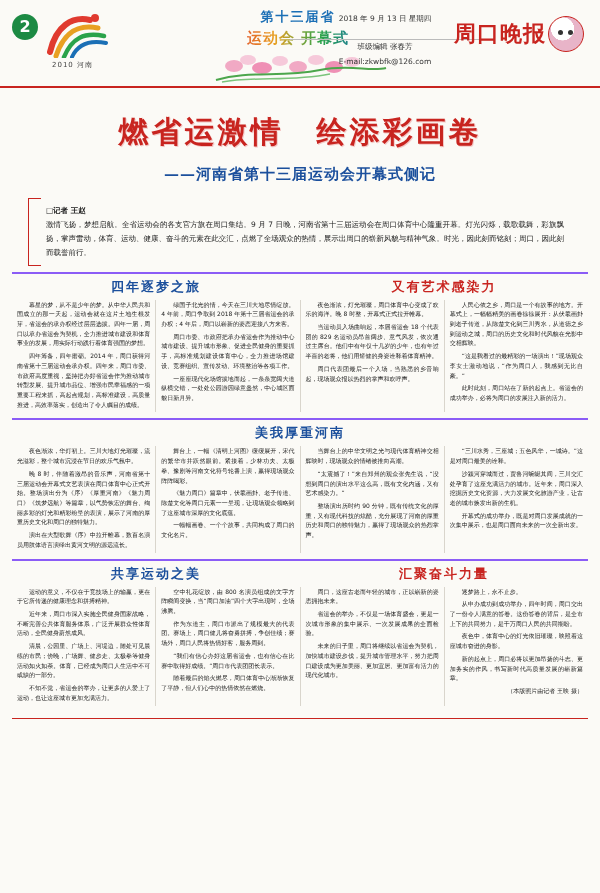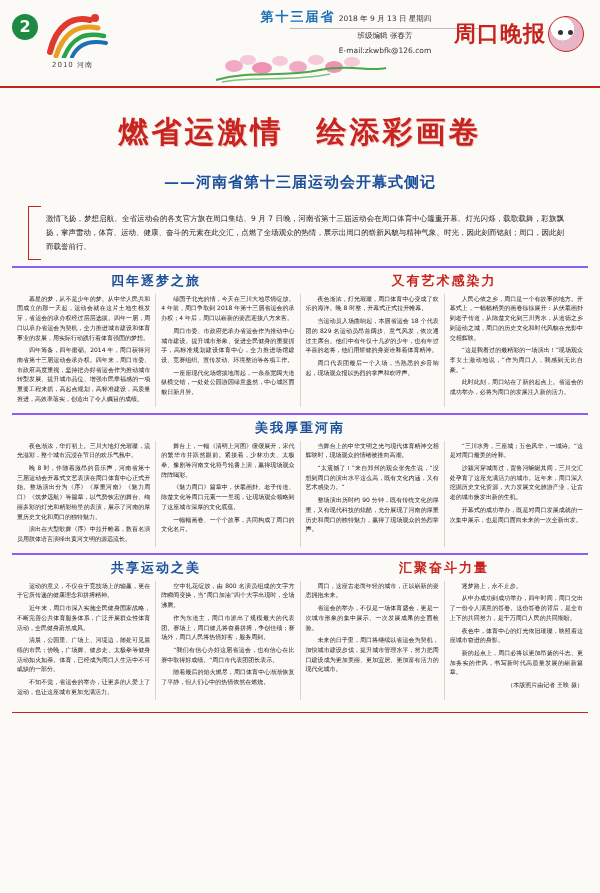--- a/index.html
+++ b/index.html
@@ -57,21 +57,21 @@
     letter-spacing:1px;
   }
   .flowers{
     position:absolute;left:210px;top:40px;width:180px;height:44px;
   }
   .info-box{
     position:absolute;right:120px;top:12px;
     width:190px;text-align:center;
     font-size:7.5px;color:#333;line-height:1.9;
   }
-  .info-box .row1{border-bottom:1px solid #bbb;padding-bottom:2px;}
+  .info-box .row1{border-bottom:1px solid #bbb;padding-bottom:13px;}
   .paper-name{
     position:absolute;right:16px;top:16px;
     display:flex;align-items:center;gap:2px;
   }
   .paper-name .zh{
     font-size:22px;font-weight:bold;color:#c8241f;
     font-family:"DejaVu Serif","Liberation Serif",serif;
     letter-spacing:1px;
   }
   .mascot{
@@ -91,21 +91,21 @@
     text-align:center;
     padding:24px 0 4px 0;
   }
   .headline{
     font-size:30px;font-weight:bold;color:#c8241f;
     font-family:"DejaVu Serif","Liberation Serif",serif;
     letter-spacing:3px;
     text-shadow:1px 1px 0 #f3c9c7;
   }
   .subheadline{
-    margin-top:20px;
+    margin-top:12px;
     font-size:15px;color:#1b4f9c;font-weight:bold;
     font-family:"DejaVu Serif","Liberation Serif",serif;
     letter-spacing:1px;
   }
 
   
   .lead-area{
     position:relative;
     margin:10px 28px 6px 28px;
     padding:6px 8px 6px 18px;
@@ -176,20 +176,21 @@
         <path d="M10 44 C18 20 32 12 52 16" stroke="#e8a022" stroke-width="5" fill="none" stroke-linecap="round"></path>
         <path d="M18 45 C26 26 38 20 58 24" stroke="#2aa34a" stroke-width="4.5" fill="none" stroke-linecap="round"></path>
         <path d="M26 45 C32 32 44 28 60 31" stroke="#1b6fb5" stroke-width="4" fill="none" stroke-linecap="round"></path>
         <circle cx="49" cy="6" r="4" fill="#e03a2f"></circle>
       </svg>
       <div class="logo-caption">2010 河南</div>
     </div>
 
     <div class="games-title">
       <div class="l1">第十三届省</div>
+      <div class="l2">运动会 开幕式</div>
     </div>
 
     <svg class="flowers" viewBox="0 0 180 44">
       <g>
         <ellipse cx="24" cy="26" rx="9" ry="6" fill="#f1a9c4"></ellipse>
         <ellipse cx="38" cy="20" rx="8" ry="5" fill="#f6c9da"></ellipse>
         <ellipse cx="52" cy="28" rx="10" ry="6" fill="#ef90b5"></ellipse>
         <ellipse cx="70" cy="21" rx="8" ry="5" fill="#f6c9da"></ellipse>
         <ellipse cx="88" cy="27" rx="9" ry="6" fill="#f1a9c4"></ellipse>
         <ellipse cx="106" cy="20" rx="8" ry="5" fill="#f6c9da"></ellipse>
@@ -212,20 +213,21 @@
     </div>
   </div>
 
   <div class="headline-wrap">
     <div class="headline">燃省运激情　绘添彩画卷</div>
     <div class="subheadline">——河南省第十三届运动会开幕式侧记</div>
   </div>
 
   <div class="lead-area">
     <span class="redbrace"></span>
+    <div class="byline">□记者 王赵</div>
     <div>激情飞扬，梦想启航。全省运动会的各支官方旗在周口集结。9 月 7 日晚，河南省第十三届运动会在周口体育中心隆重开幕。灯光闪烁，载歌载舞，彩旗飘扬，掌声雷动，体育、运动、健康、奋斗的元素在此交汇，点燃了全场观众的热情，展示出周口的崭新风貌与精神气象。时光，因此刻而铭刻；周口，因此刻而载誉前行。</div>
   </div>
 
   <div class="content">
 
     <div class="band">
       <div class="band-heads">
         <div class="h">四年逐梦之旅</div>
         <div class="h red">又有艺术感染力</div>
       </div>

